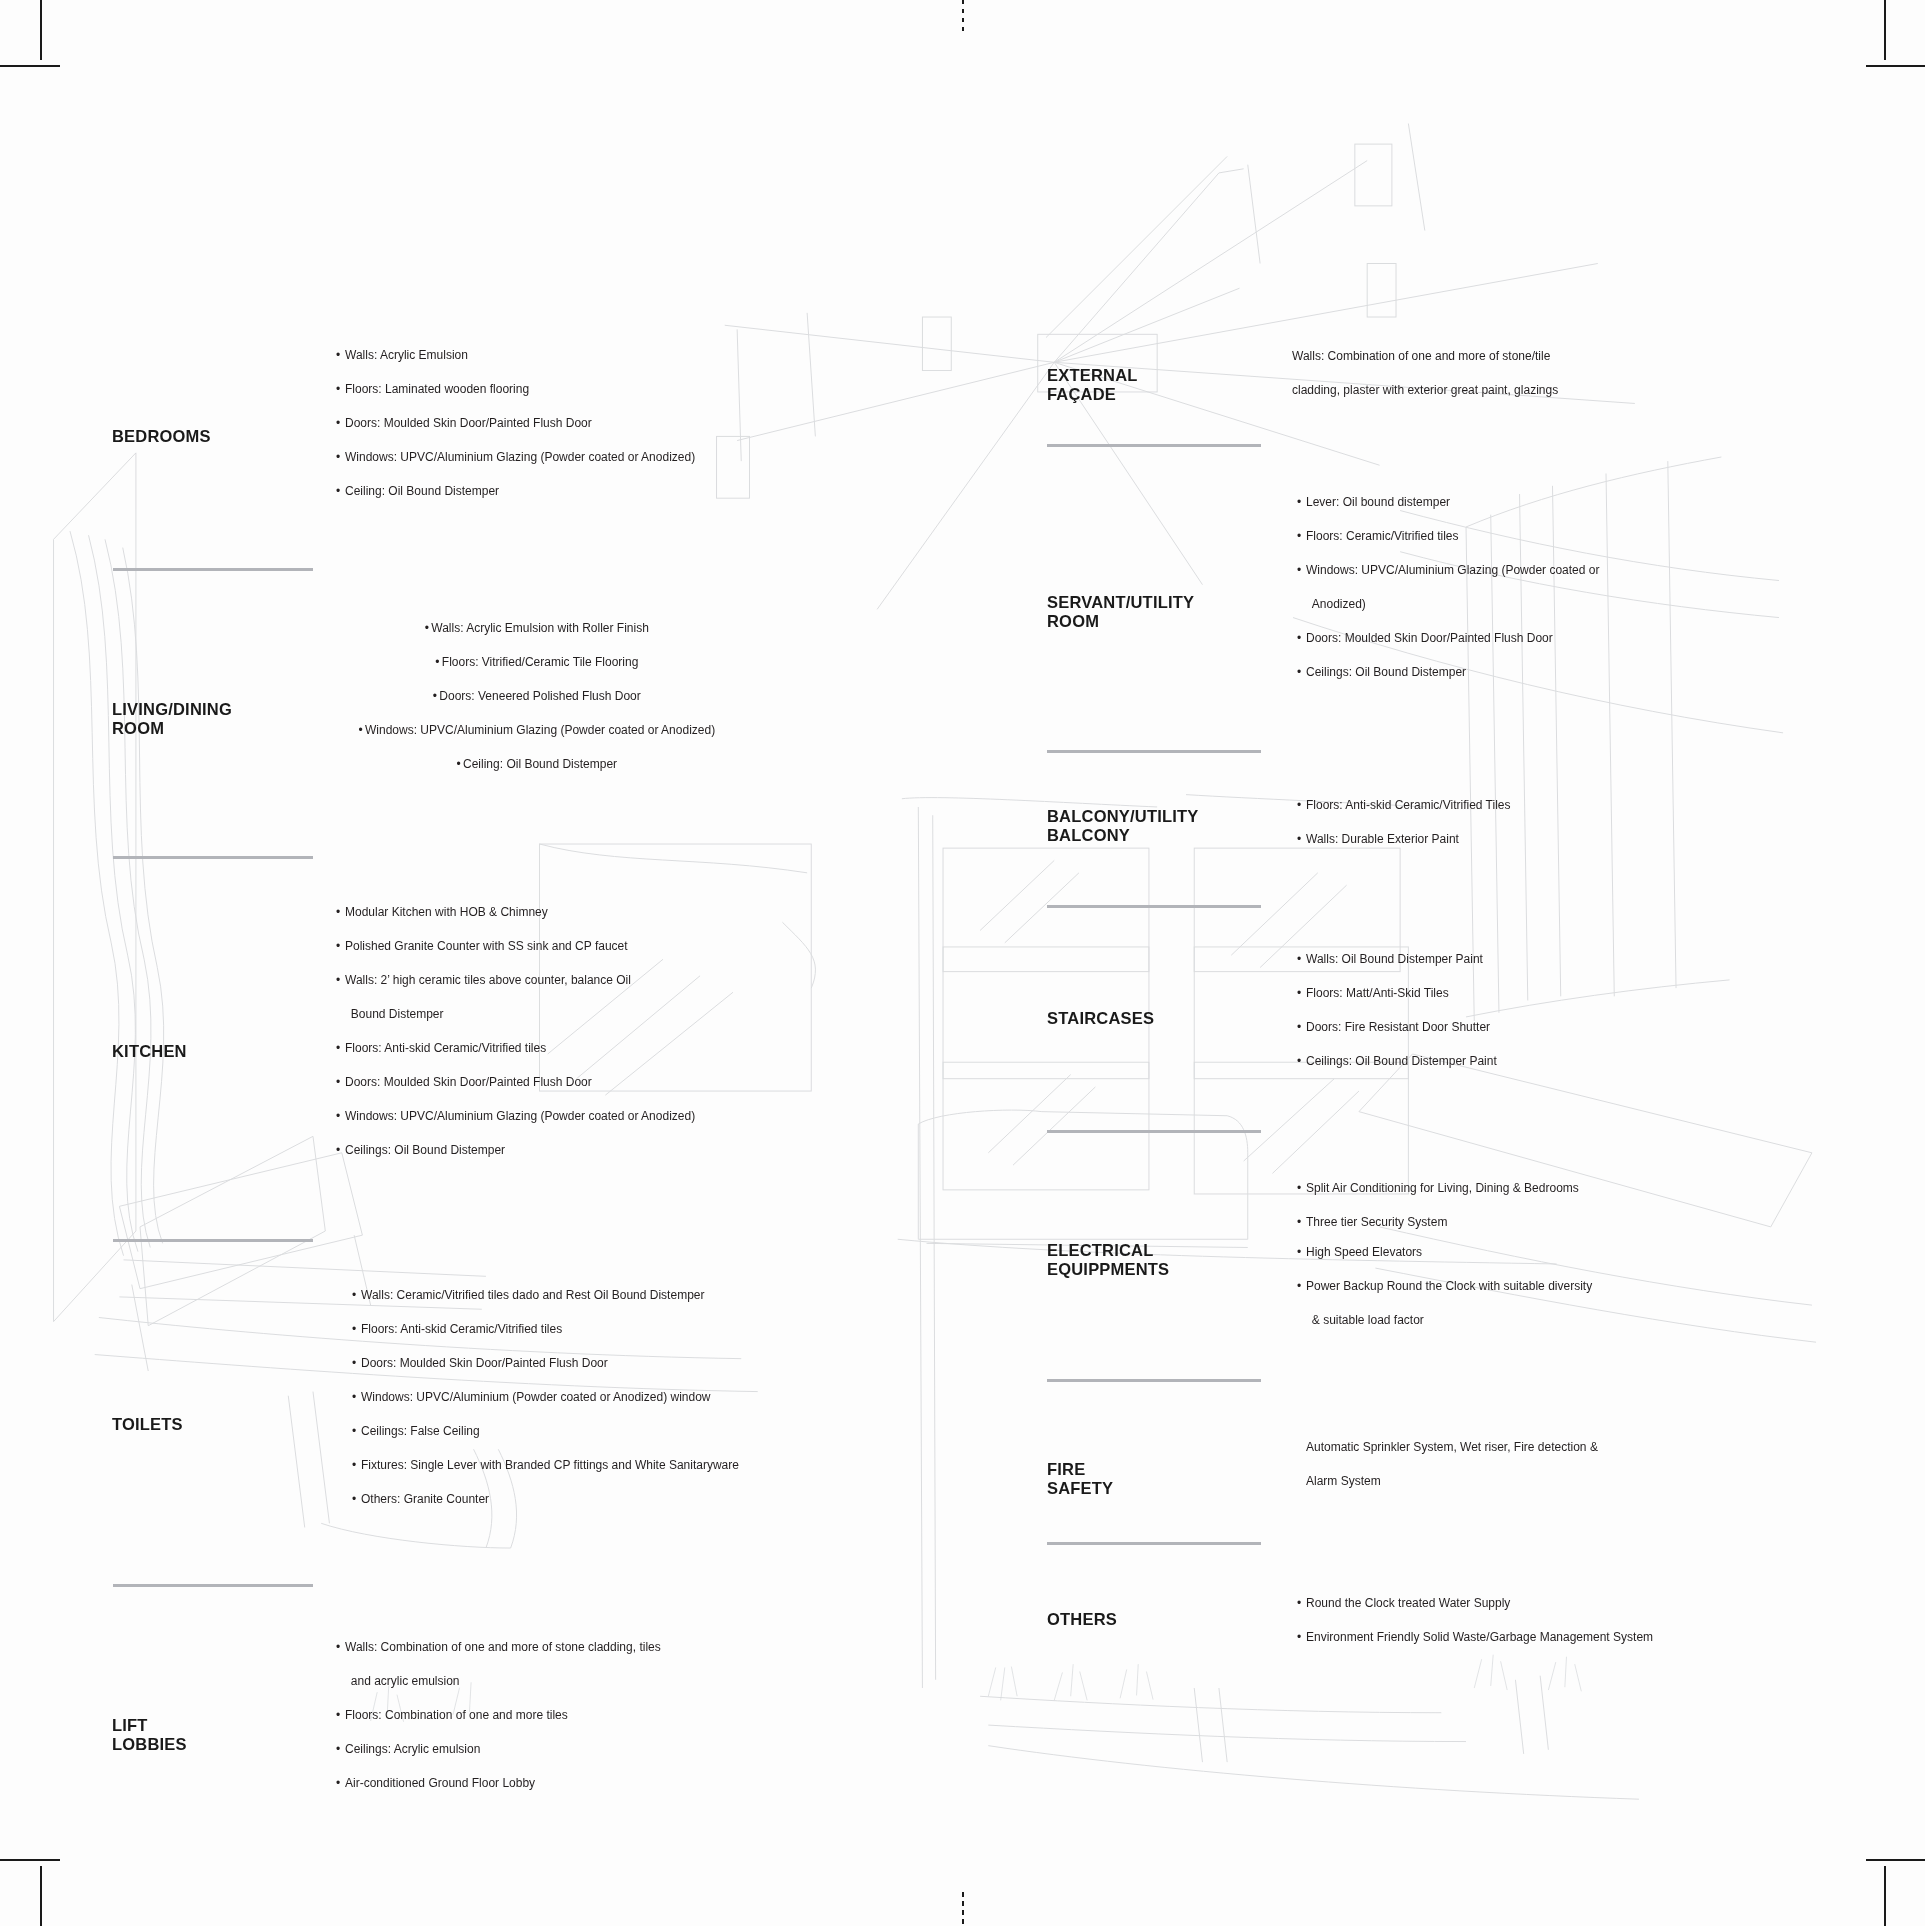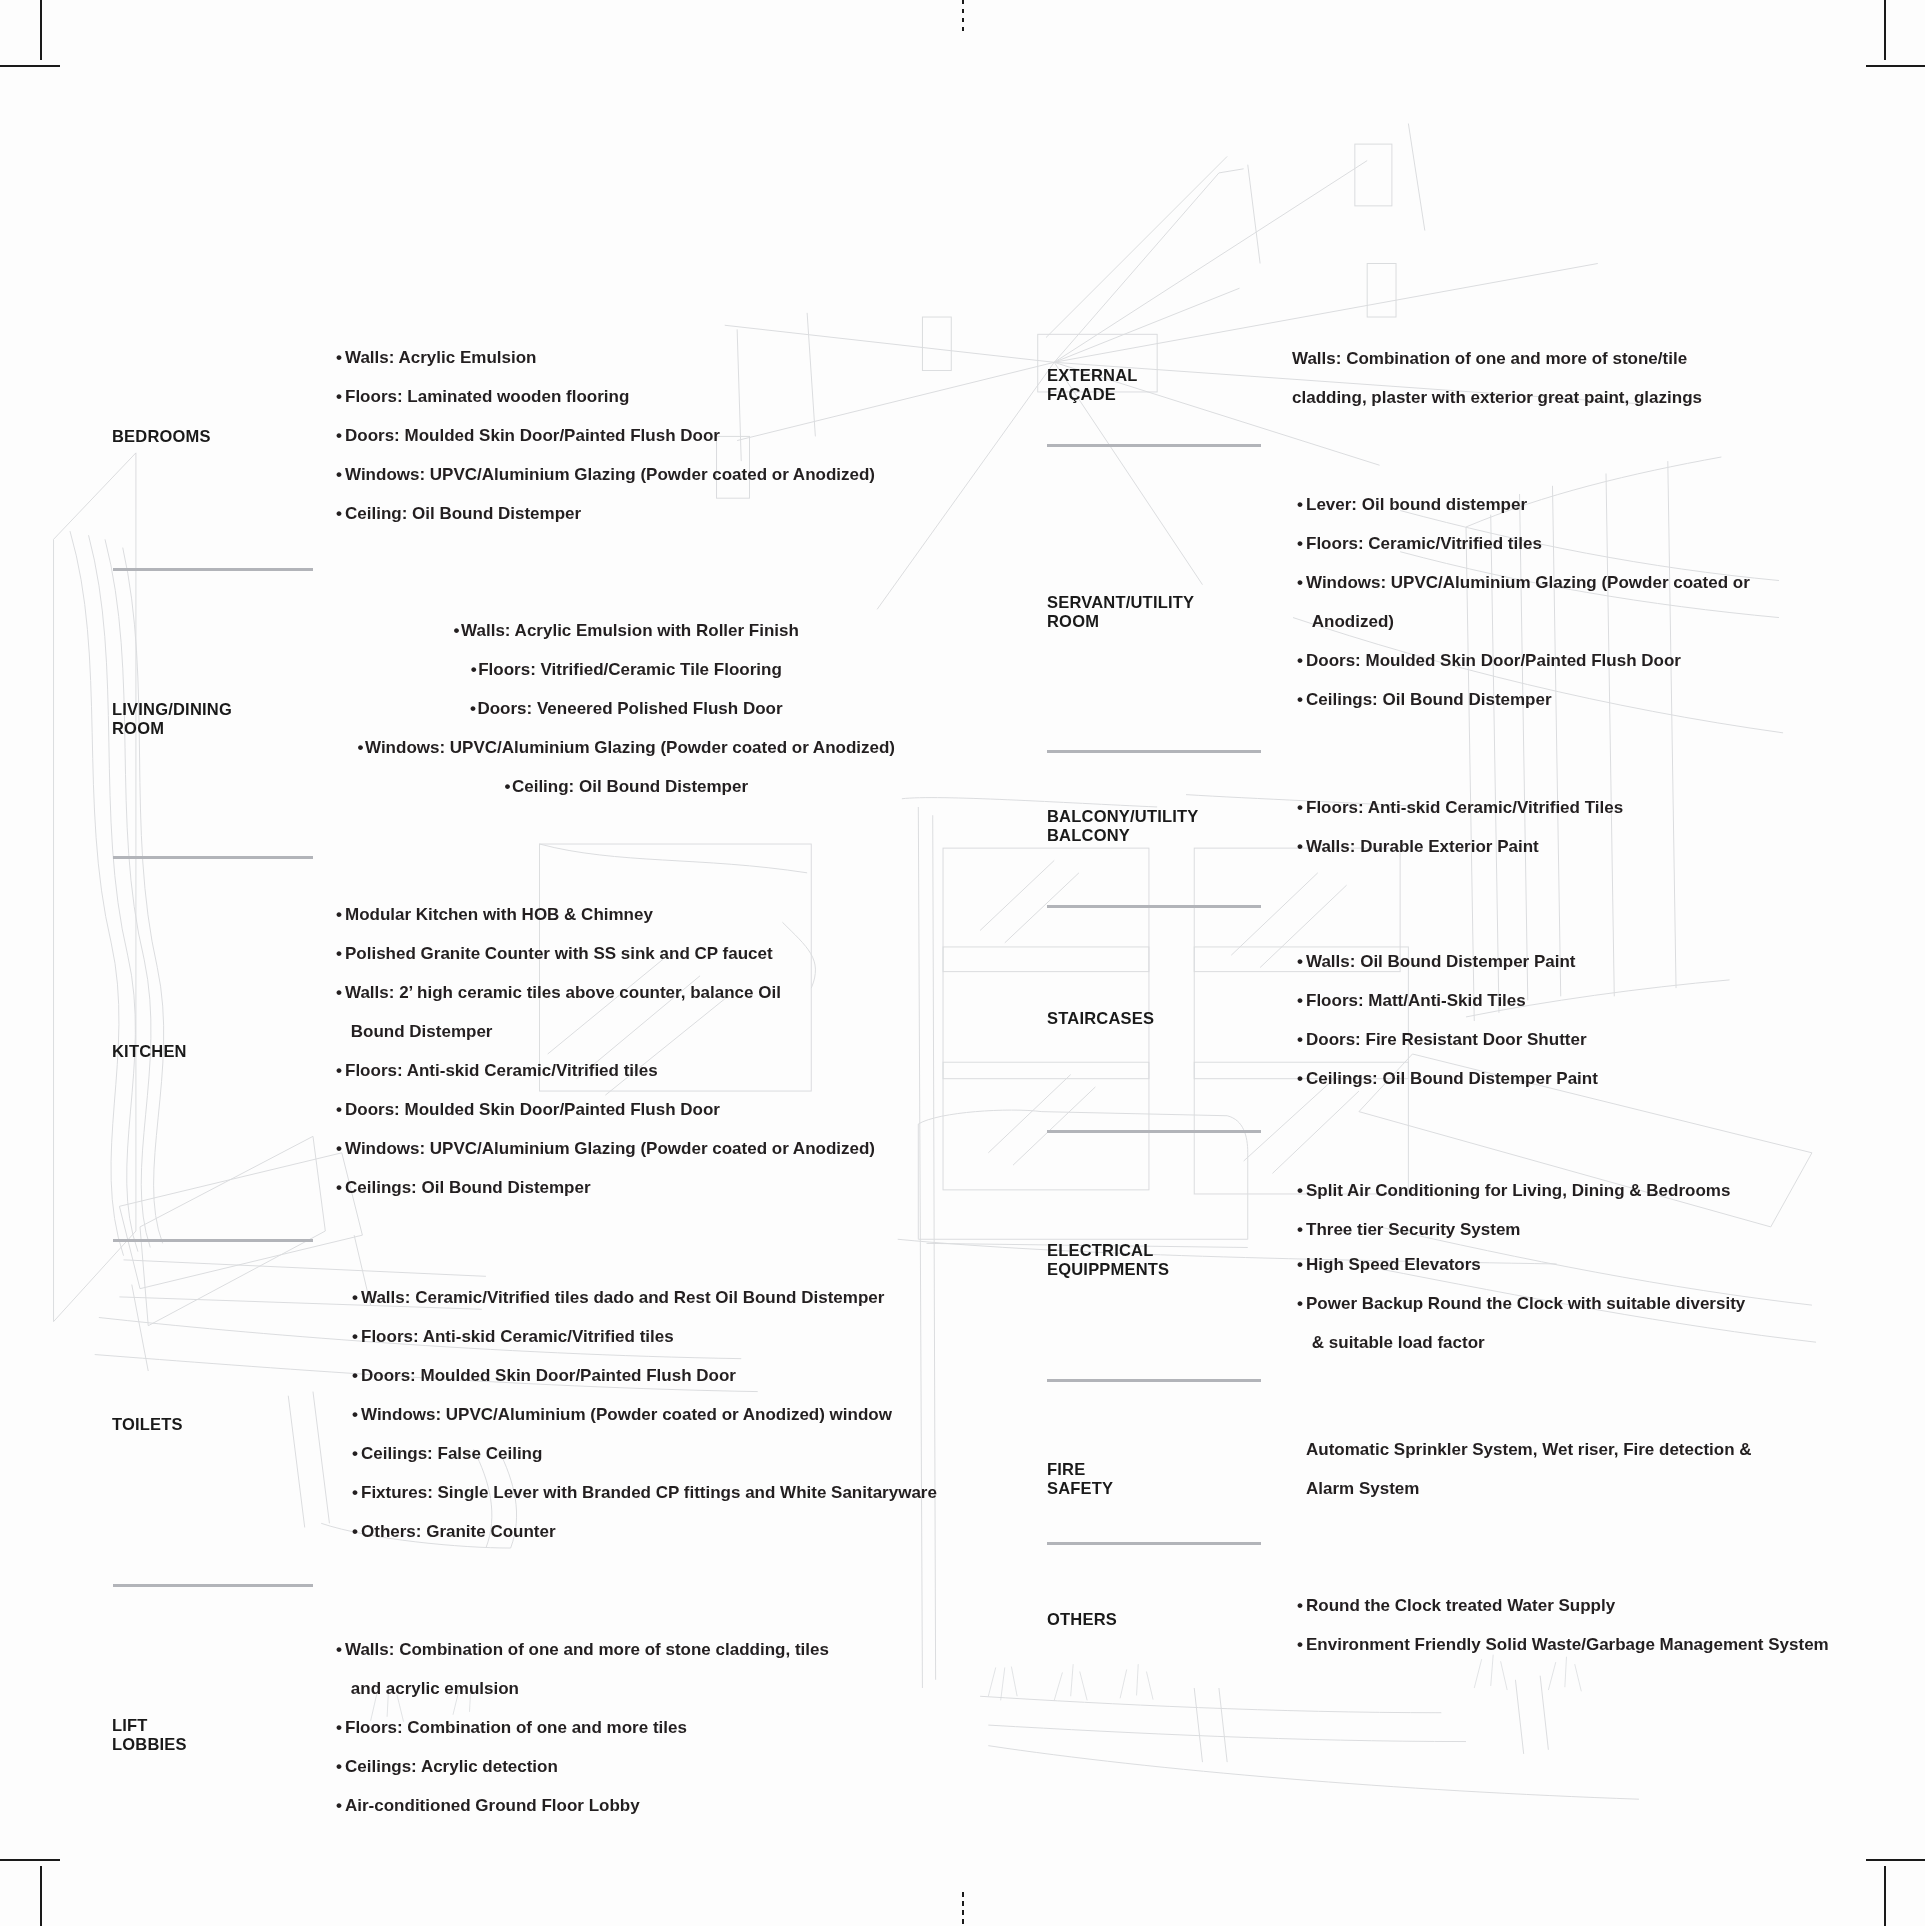--- a/index.html
+++ b/index.html
@@ -86,27 +86,26 @@
     letter-spacing: 0.2px;
     line-height: 1.16;
     color: #1a1a1a;
     white-space: pre-line;
   }
 
   .sec-items {
     position: absolute;
   }
   .item {
-    font-size: 17px;
+    font-size: 12px;
     line-height: 1.0;
     color: #231f20;
     white-space: nowrap;
     margin-bottom: 0;
     position: relative;
-    font-weight: bold;
   }
   .item .bull {
     display: inline-block;
     width: 9px;
     color: #231f20;
   }
   .item.nobull .bull { visibility: hidden; }
   .item.cont .bull { visibility: hidden; }
 
   .rule {
@@ -298,21 +297,21 @@
       </div>
       <div class="rule" style="left:113px; top:1584px; width:200px;"></div>
     </div>
 
     <div class="section">
       <div class="sec-head" style="left:112px; top:1716px;">LIFT LOBBIES</div>
       <div class="sec-items" style="left:336px; top:1641px;">
         <div class="item" style="margin-bottom:22px;"><span class="bull">•</span><span>Walls: Combination of one and more of stone cladding, tiles</span></div>
         <div class="item cont" style="margin-bottom:22px; padding-left:5.8px;"><span class="bull">•</span><span>and acrylic emulsion</span></div>
         <div class="item" style="margin-bottom:22px;"><span class="bull">•</span><span>Floors: Combination of one and more tiles</span></div>
-        <div class="item" style="margin-bottom:22px;"><span class="bull">•</span><span>Ceilings: Acrylic detection</span></div>
+        <div class="item" style="margin-bottom:22px;"><span class="bull">•</span><span>Ceilings: Acrylic emulsion</span></div>
         <div class="item"><span class="bull">•</span><span>Air-conditioned Ground Floor Lobby</span></div>
       </div>
     </div>
 
   </div>
 
   <div class="column" id="col-right">
 
     <div class="section">
       <div class="sec-head" style="left:84px; top:366px;">EXTERNAL FAÇADE</div>

